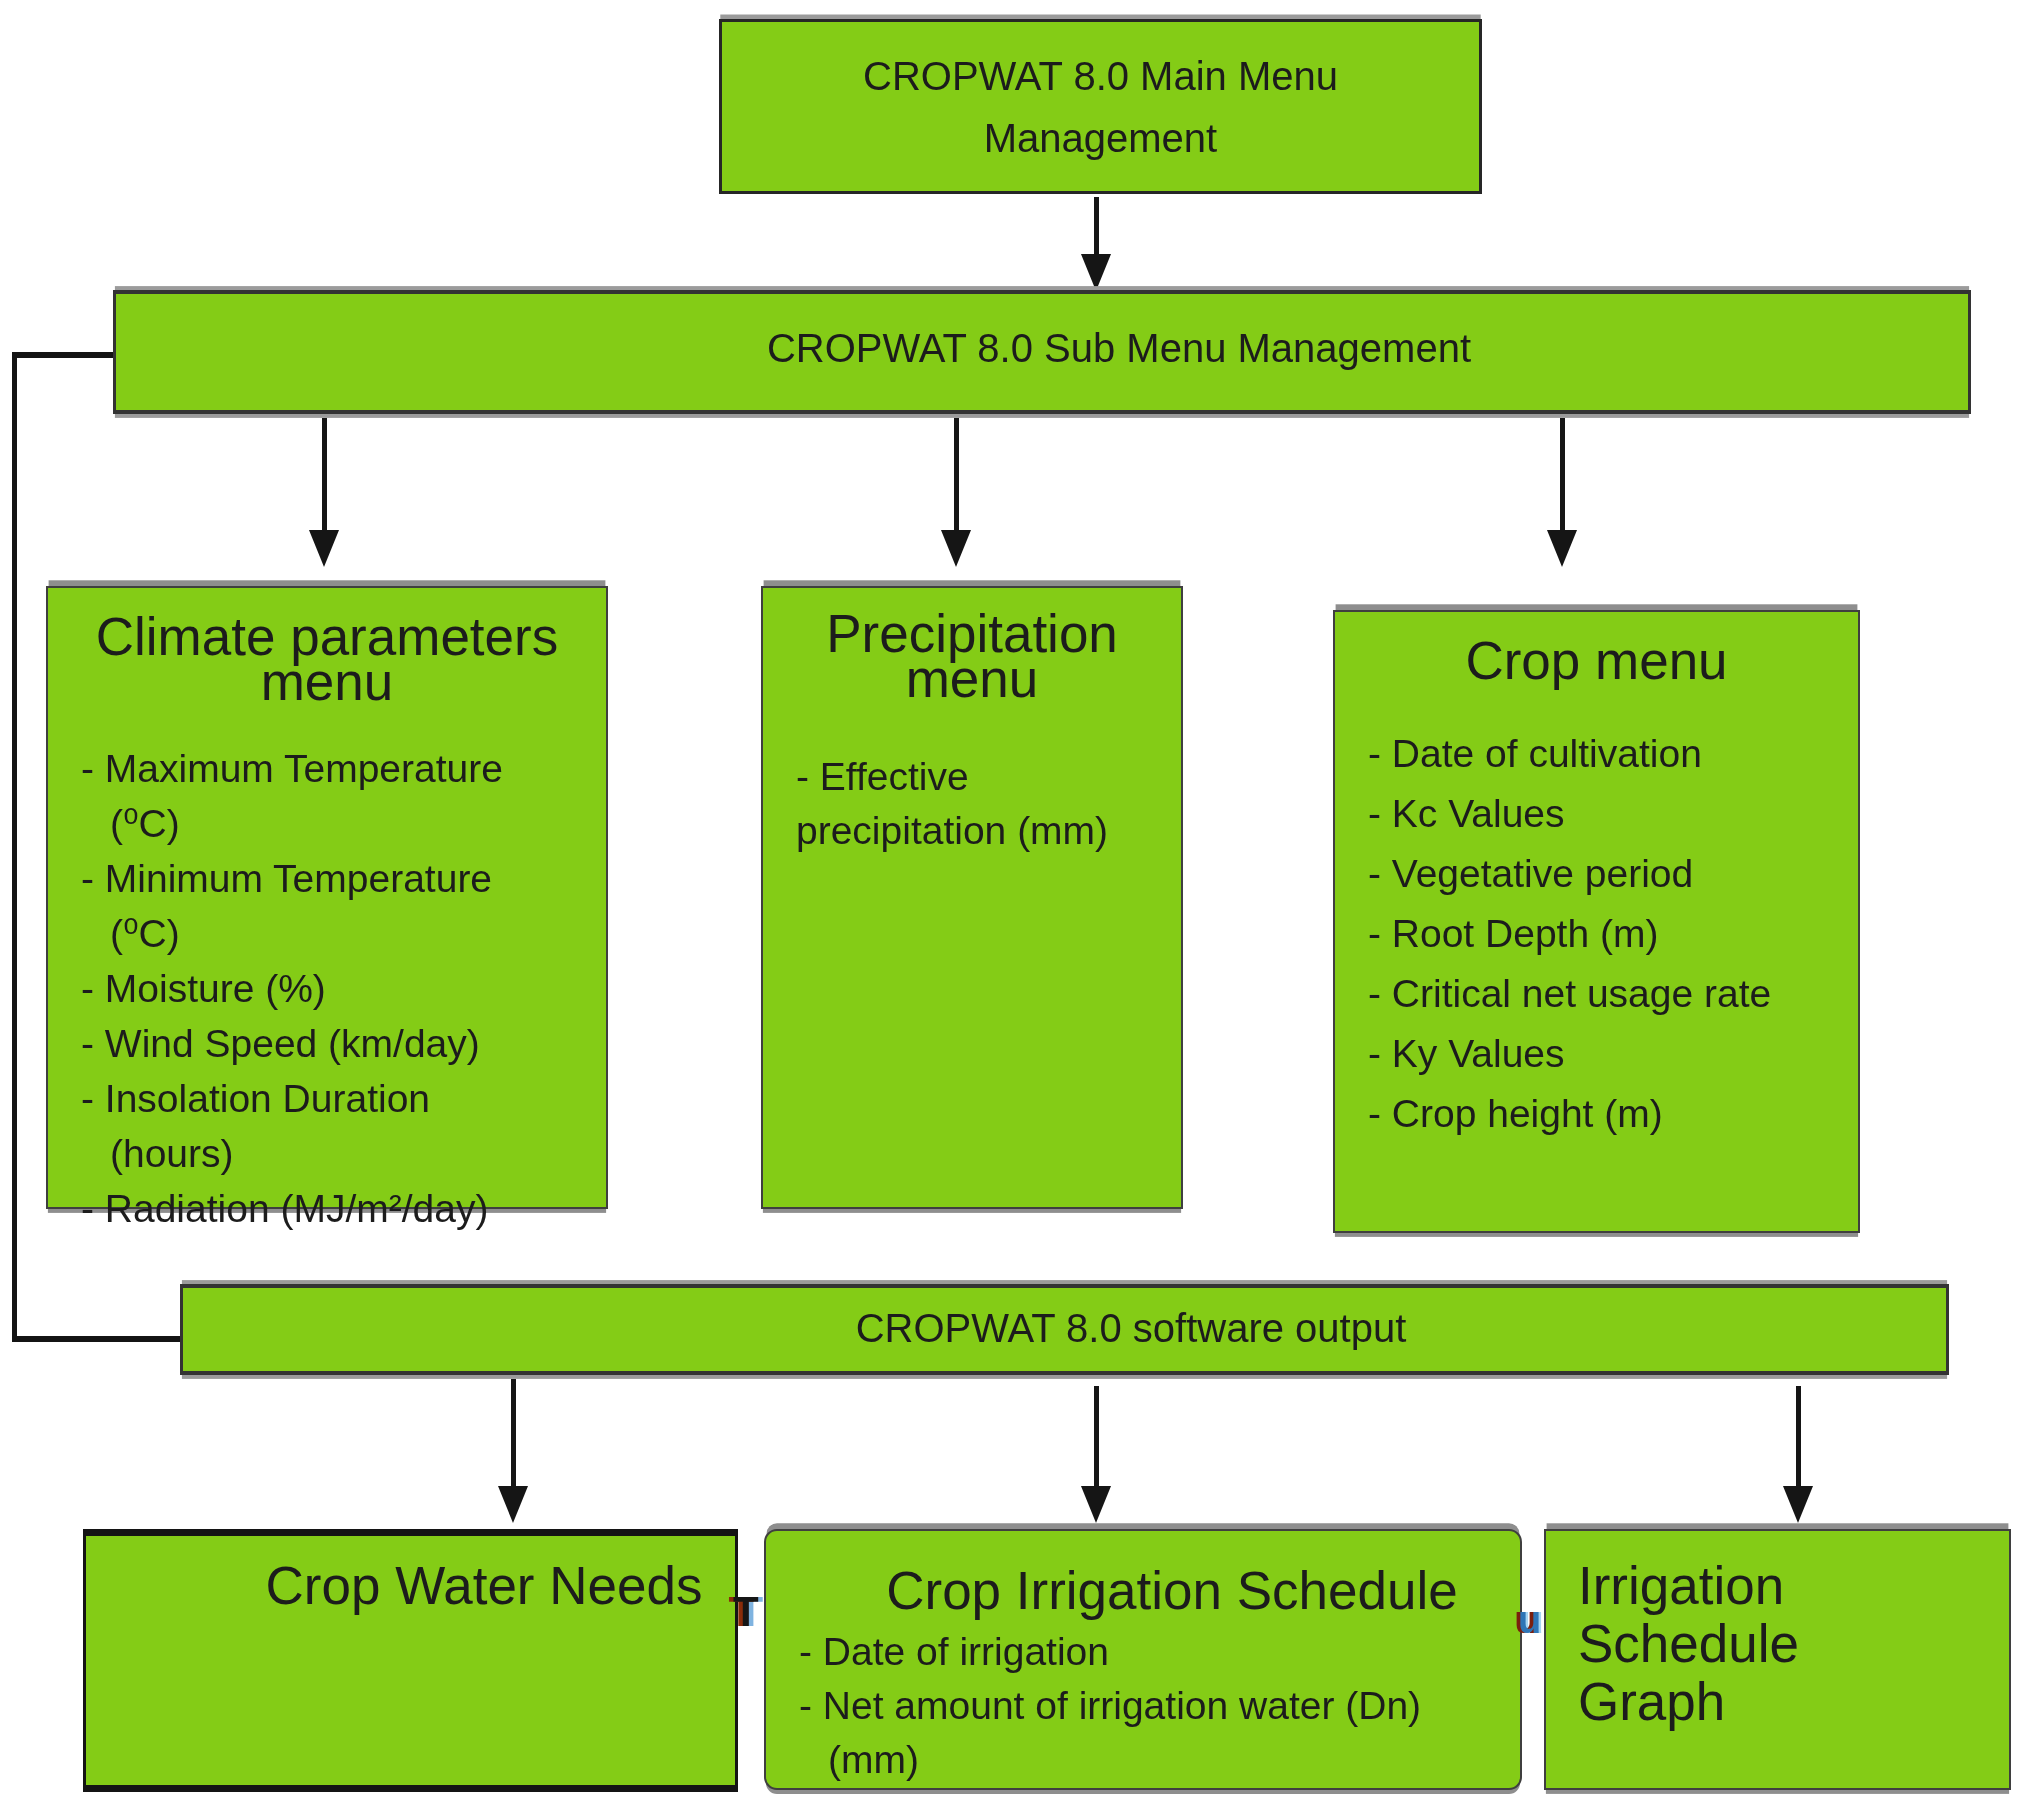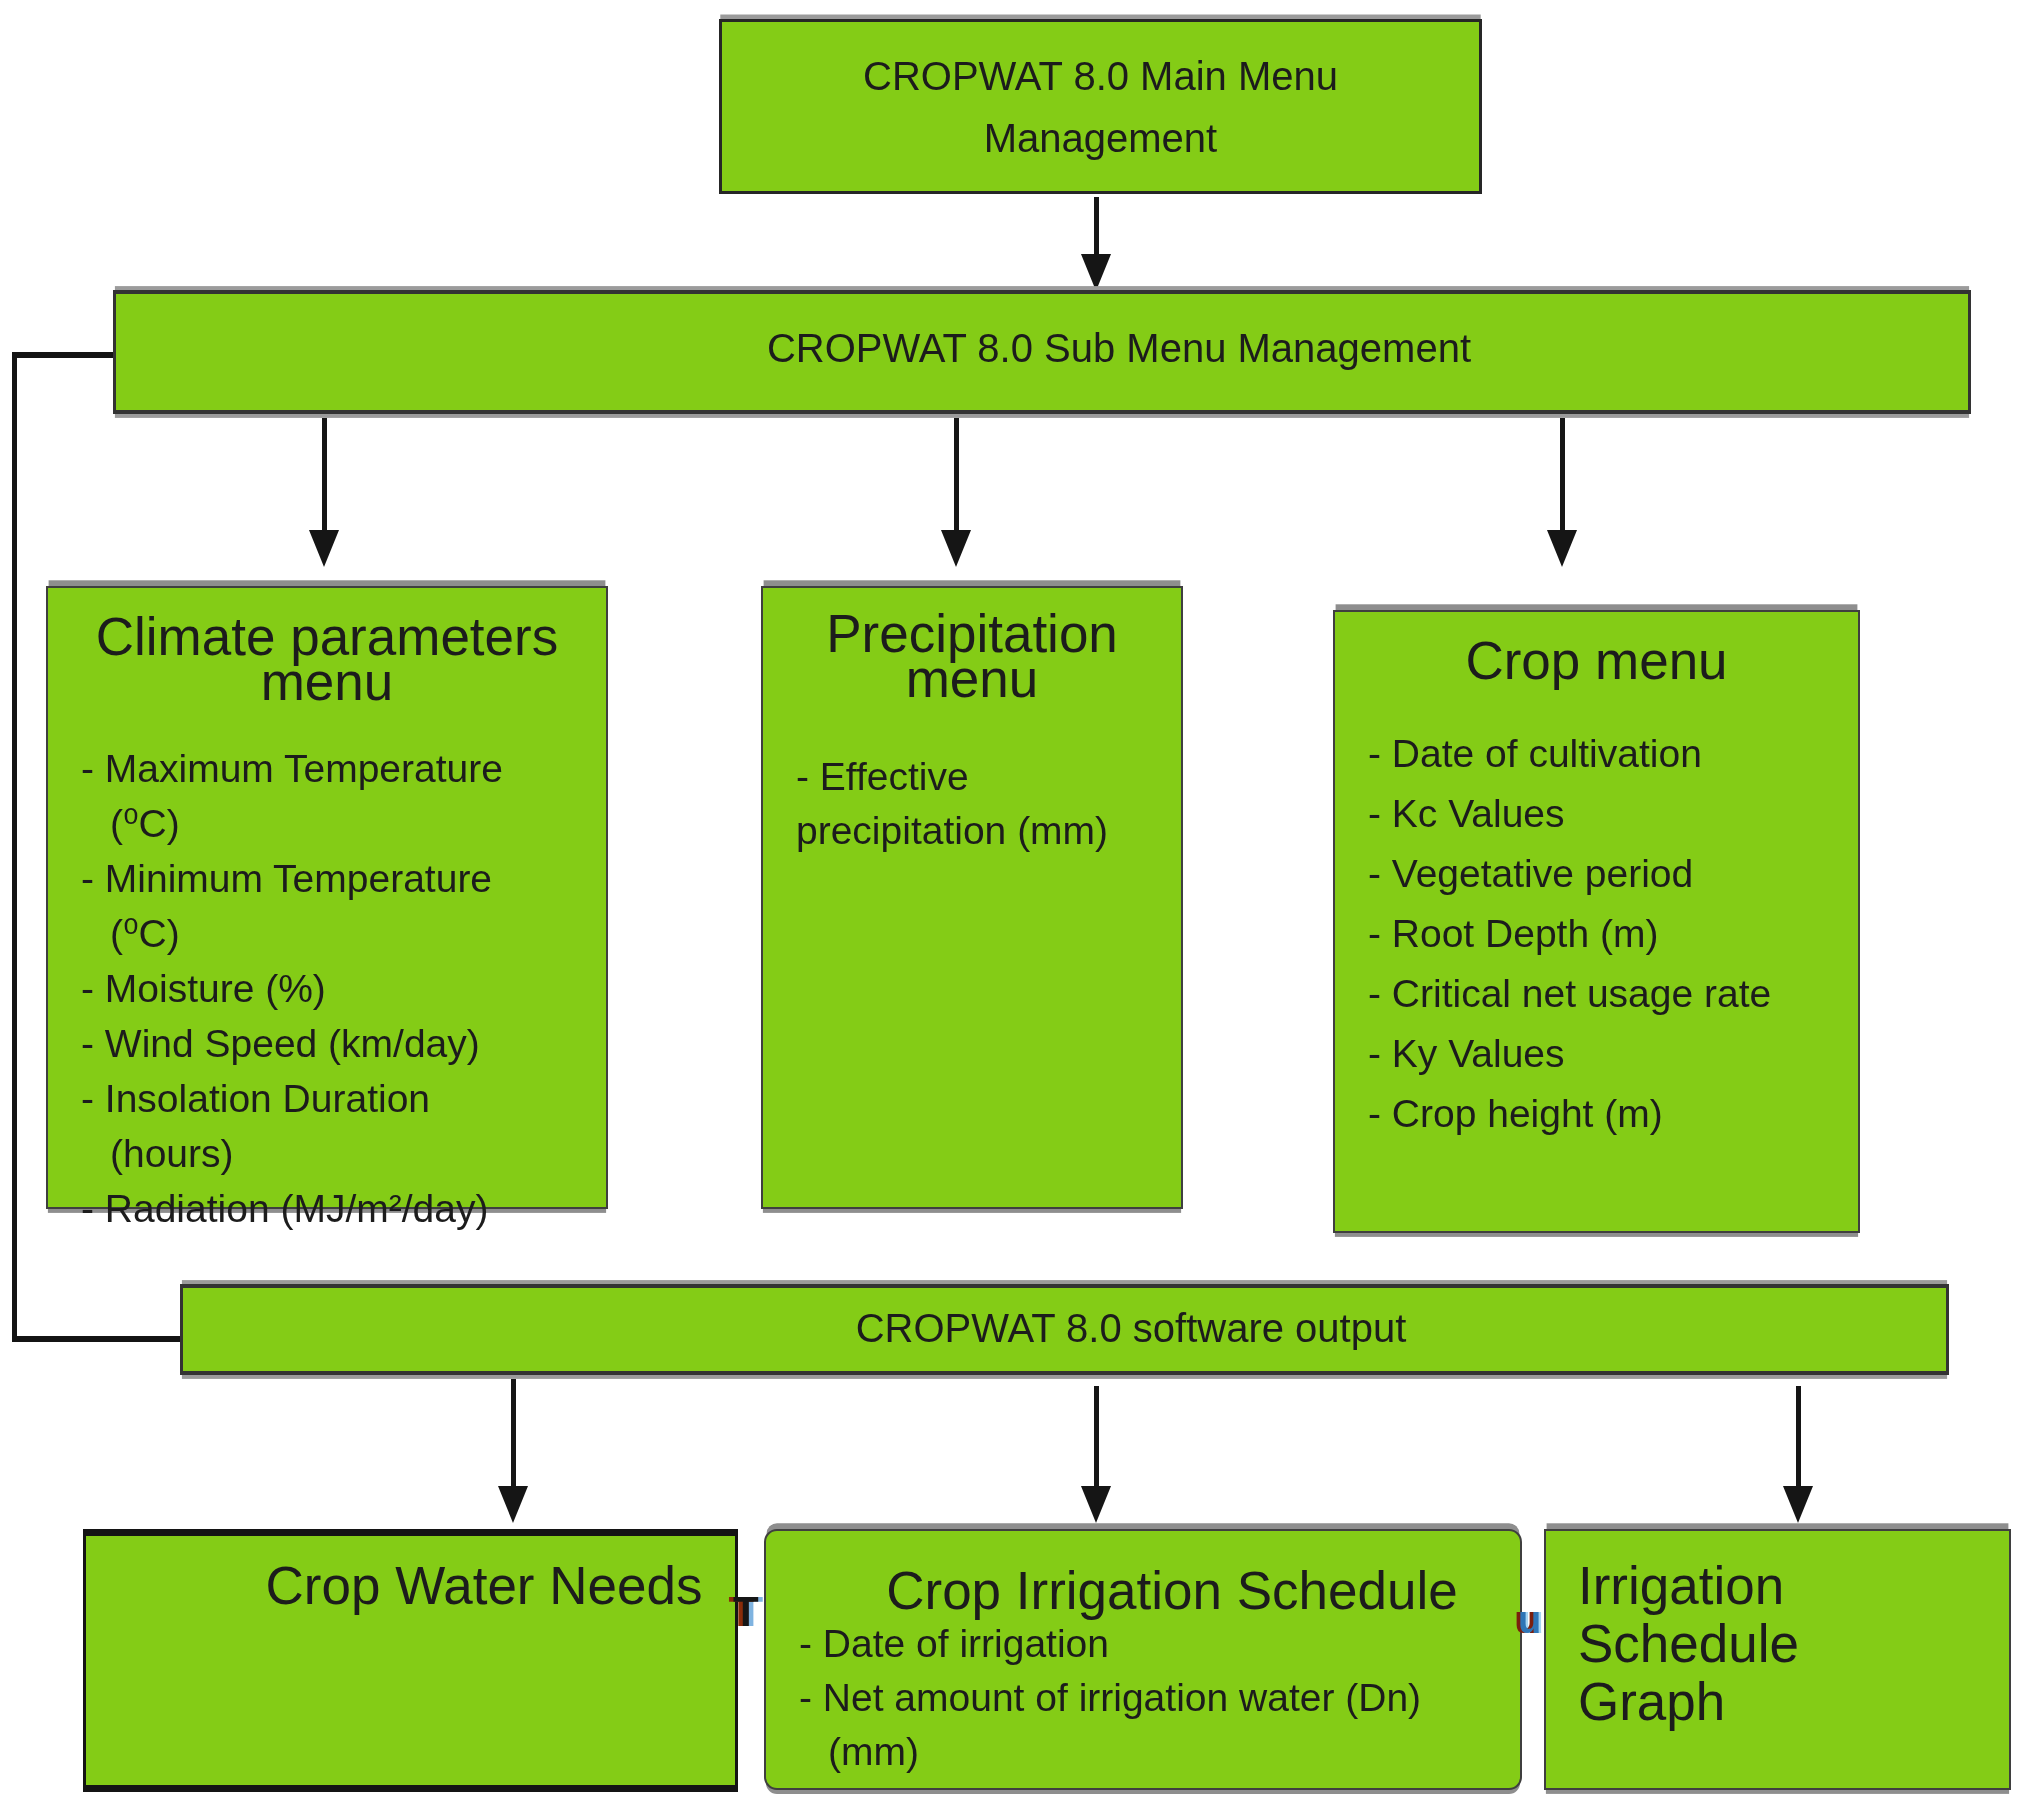--- a/index.html
+++ b/index.html
@@ -50,21 +50,21 @@
   #output-box { left: 180px; top: 1284px; width: 1769px; height: 91px;
                 font-size: 40px; line-height: 45px; padding-top: 18px; padding-left: 133px; }
 
   #cwn-box { left: 83px; top: 1529px; width: 655px; height: 263px; }
   #cwn-box .btitle { padding-top: 27px; padding-left: 147px; }
   #cwn-box .list { margin-top: 16.7px; }
   #cwn-box .ln { line-height: 55px; }
 
   #cis-box { left: 764px; top: 1529px; width: 758px; height: 261px; border-radius: 13px; }
   #cis-box .btitle { padding-top: 37px; padding-left: 58px; }
-  #cis-box .list { margin-top: 4px; }
+  #cis-box .list { margin-top: 12px; }
   #cis-box .ln { line-height: 54px; }
 
   #isg-box { left: 1544px; top: 1529px; width: 467px; height: 261px;
              font-size: 53px; line-height: 58px; padding-top: 26px; padding-left: 32px; }
 
   
   .hline, .vline { position: absolute; background: #141414; }
   .aline { position: absolute; width: 4.5px; background: #151515; }
   .ahead { position: absolute; width: 0; height: 0;
            border-left: 15.4px solid transparent; border-right: 15.4px solid transparent;

